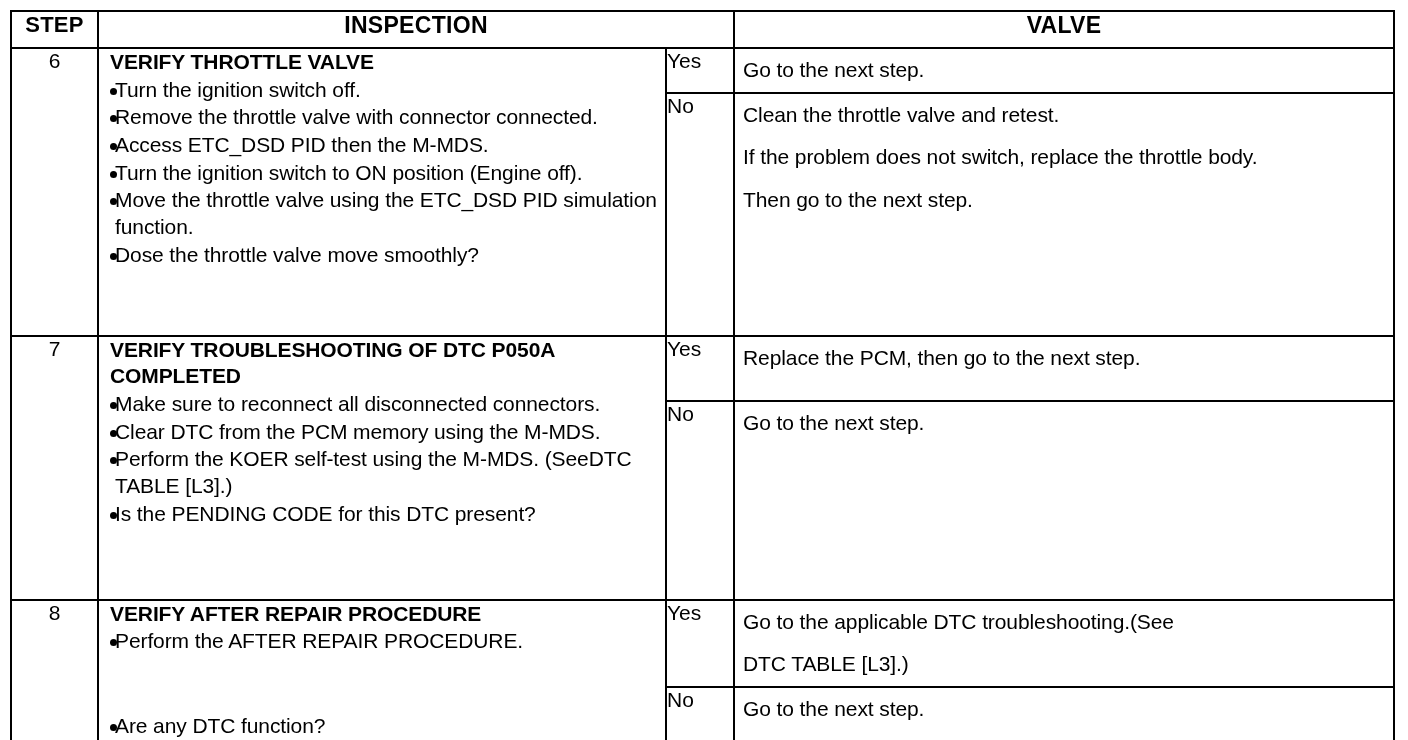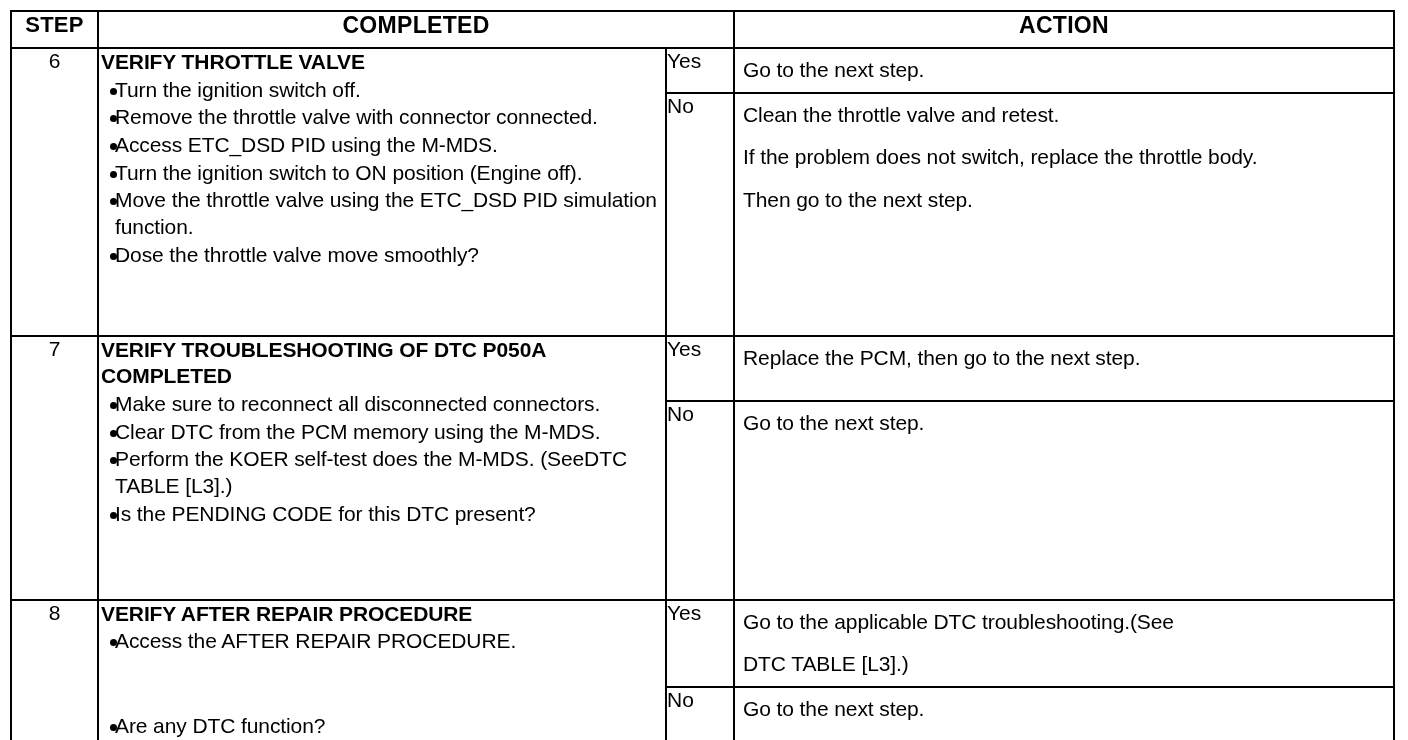--- a/index.html
+++ b/index.html
@@ -74,21 +74,21 @@
     padding: 5px 6px 6px 8px;
     font-size: 21px;
     line-height: 1.27;
   }
   .insp-title {
     font-weight: bold;
     font-size: 21px;
     line-height: 1.27;
     letter-spacing: -0.1px;
     margin: 0 0 1px 0;
-    padding-left: 2px;
+    padding-left: 11px;
   }
   ul.insp-list {
     list-style: none;
     margin: 0;
     padding: 0;
   }
   ul.insp-list li {
     position: relative;
     padding-left: 16px;
     margin: 0 0 1px 0;
@@ -149,35 +149,35 @@
     <colgroup>
       <col class="c-step">
       <col class="c-insp">
       <col class="c-yn">
       <col class="c-action">
     </colgroup>
 
     <thead>
       <tr>
         <th class="h-step">STEP</th>
-        <th class="h-insp" colspan="2">COMPLETED</th>
-        <th class="h-action">ACTION</th>
+        <th class="h-insp" colspan="2">INSPECTION</th>
+        <th class="h-action">VALVE</th>
       </tr>
     </thead>
 
     <tbody>
 
       <tr class="r6-yes">
         <td class="step-cell" rowspan="2">6</td>
         <td class="insp-cell" rowspan="2">
           <div class="insp-title">VERIFY THROTTLE VALVE</div>
           <ul class="insp-list">
             <li>Turn the ignition switch off.</li>
             <li>Remove the throttle valve with connector connected.</li>
-            <li>Access ETC_DSD PID using the M-MDS.</li>
+            <li>Access ETC_DSD PID then the M-MDS.</li>
             <li>Turn the ignition switch to ON position (Engine off).</li>
             <li>Move the throttle valve using the ETC_DSD PID simulation function.</li>
             <li>Dose the throttle valve move smoothly?</li>
           </ul>
         </td>
         <td class="yn-cell">Yes</td>
         <td class="action-cell">
           <p class="action-line">Go to the next step.</p>
         </td>
       </tr>
@@ -190,42 +190,42 @@
         </td>
       </tr>
 
       <tr class="r7-yes">
         <td class="step-cell" rowspan="2">7</td>
         <td class="insp-cell" rowspan="2">
           <div class="insp-title">VERIFY TROUBLESHOOTING OF DTC P050A COMPLETED</div>
           <ul class="insp-list">
             <li>Make sure to reconnect all disconnected connectors.</li>
             <li>Clear DTC from the PCM memory using the M-MDS.</li>
-            <li>Perform the KOER self-test does the M-MDS. (SeeDTC TABLE [L3].)</li>
+            <li>Perform the KOER self-test using the M-MDS. (SeeDTC TABLE [L3].)</li>
             <li>Is the PENDING CODE for this DTC present?</li>
           </ul>
         </td>
         <td class="yn-cell">Yes</td>
         <td class="action-cell">
           <p class="action-line">Replace the PCM, then go to the next step.</p>
         </td>
       </tr>
       <tr class="r7-no">
         <td class="yn-cell">No</td>
         <td class="action-cell">
           <p class="action-line">Go to the next step.</p>
         </td>
       </tr>
 
       <tr class="r8-yes">
         <td class="step-cell" rowspan="2">8</td>
         <td class="insp-cell" rowspan="2">
           <div class="insp-title">VERIFY AFTER REPAIR PROCEDURE</div>
           <ul class="insp-list">
-            <li>Access the AFTER REPAIR PROCEDURE.</li>
+            <li>Perform the AFTER REPAIR PROCEDURE.</li>
             <li class="gap-before">Are any DTC function?</li>
           </ul>
         </td>
         <td class="yn-cell">Yes</td>
         <td class="action-cell">
           <p class="action-line">Go to the applicable DTC troubleshooting.(See</p>
           <p class="action-line">DTC TABLE [L3].)</p>
         </td>
       </tr>
       <tr class="r8-no">

